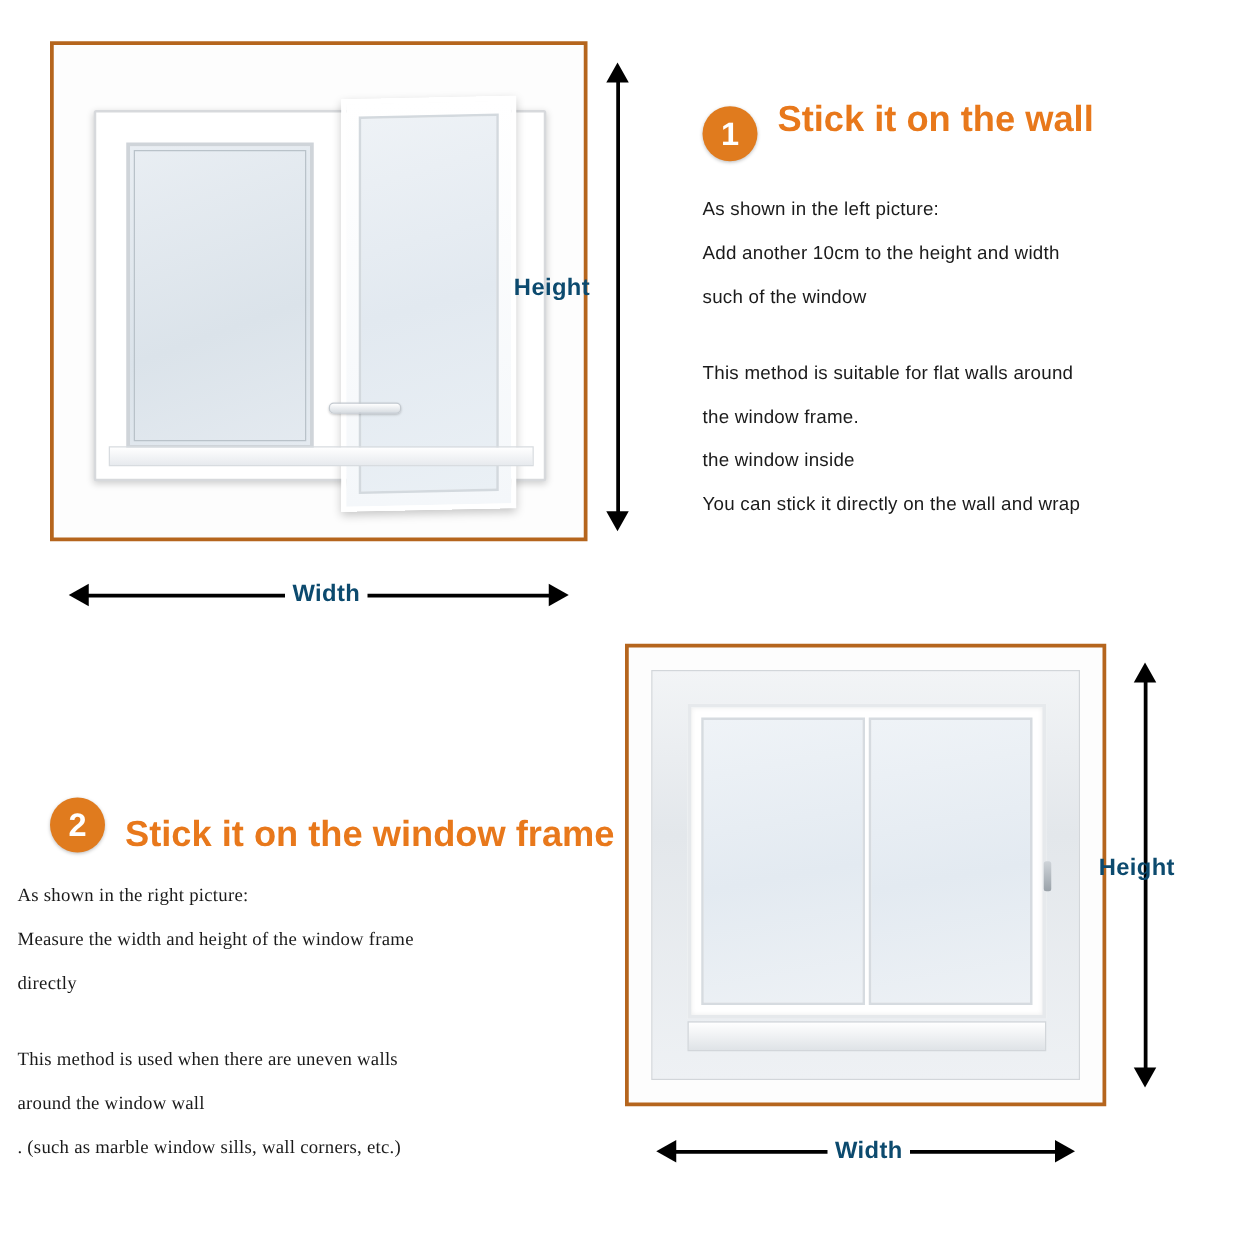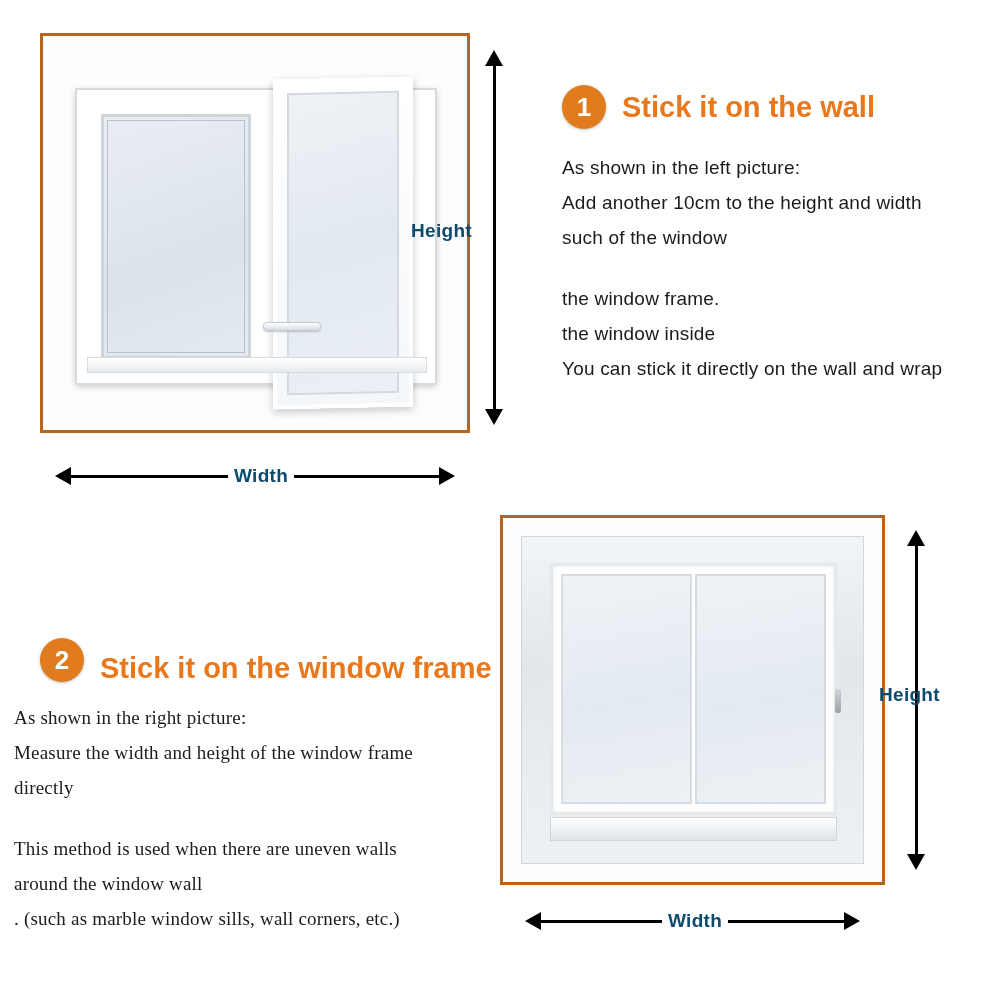--- a/index.html
+++ b/index.html
@@ -167,21 +167,21 @@
     color: #e8781b;
     font-size: 29px;
     font-weight: bold;
     white-space: nowrap;
   }
 
   
   .body-text {
     position: absolute;
     color: #1b1b1b;
-    font-size: 19px;
+    font-size: 15px;
     line-height: 35px;
     letter-spacing: .2px;
   }
   .body-text p { margin: 0; white-space: nowrap; }
   .body-text .gap { height: 26px; }
 </style>
 </head>
 <body>
 
 <div class="abs" id="photo-casement">
@@ -204,27 +204,28 @@
 <div class="measure-label" style="left:472px; top:220px; transform:translateX(-100%);">Height</div>
 
 <div class="h-arrow abs" style="left:55px; top:463px; width:400px; height:26px;">
   <div class="head left"></div>
   <div class="line"></div>
   <div class="head right"></div>
 </div>
 <div class="measure-label" style="left:228px; top:465px; background:#fff; padding:0 6px;">Width</div>
 
 <div class="step-badge" style="left:562px; top:85px;">1</div>
-<div class="step-title" style="left:622px; top:91px;text-align:center;">Stick it on the wall</div>
+<div class="step-title" style="left:622px; top:80px;text-align:center;">Stick it on the wall</div>
 
 <div class="body-text" style="left:562px; top:150px; width:430px;">
   <p>As shown in the left picture:</p>
   <p>Add another 10cm to the height and width</p>
   <p> such of the window</p>
   <div class="gap"></div>
+  <p>This method is suitable for flat walls around</p>
   <p>the window frame.</p>
   <p>the window inside</p>
   <p>You can stick it directly on the wall and wrap</p>
 </div>
 
 <div class="step-badge" style="left:40px; top:638px;">2</div>
 <div class="step-title" style="left:100px; top:652px;">Stick it on the window frame</div>
 
 <div class="body-text" style="left:14px; top:700px; width:490px;font-family:Liberation Serif, serif;">
   <p>As shown in the right picture:</p>

